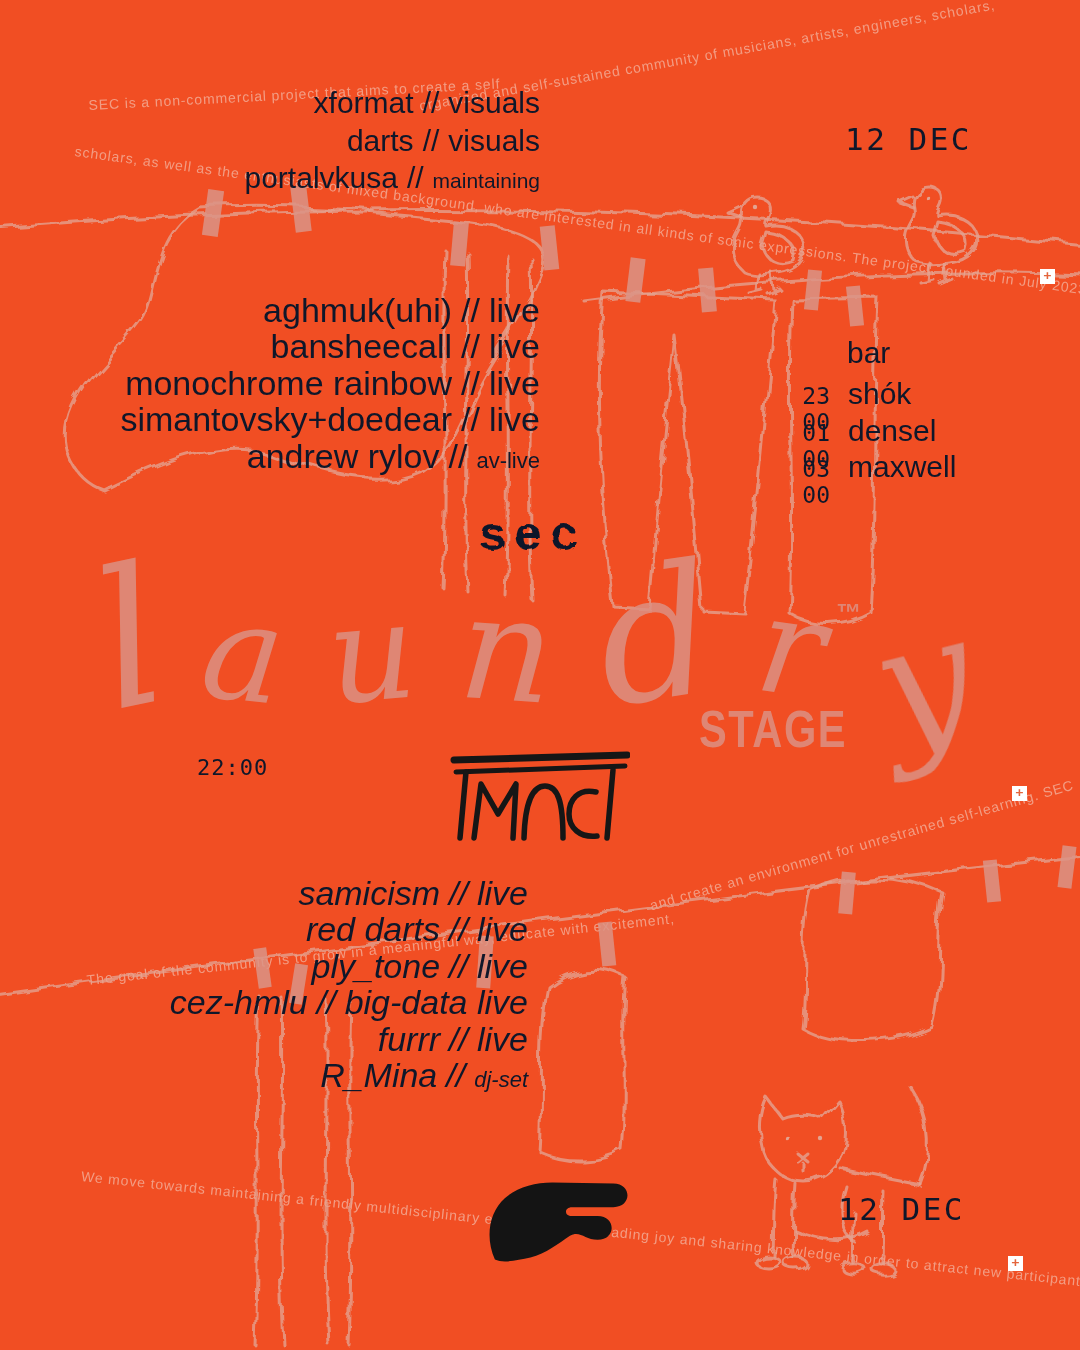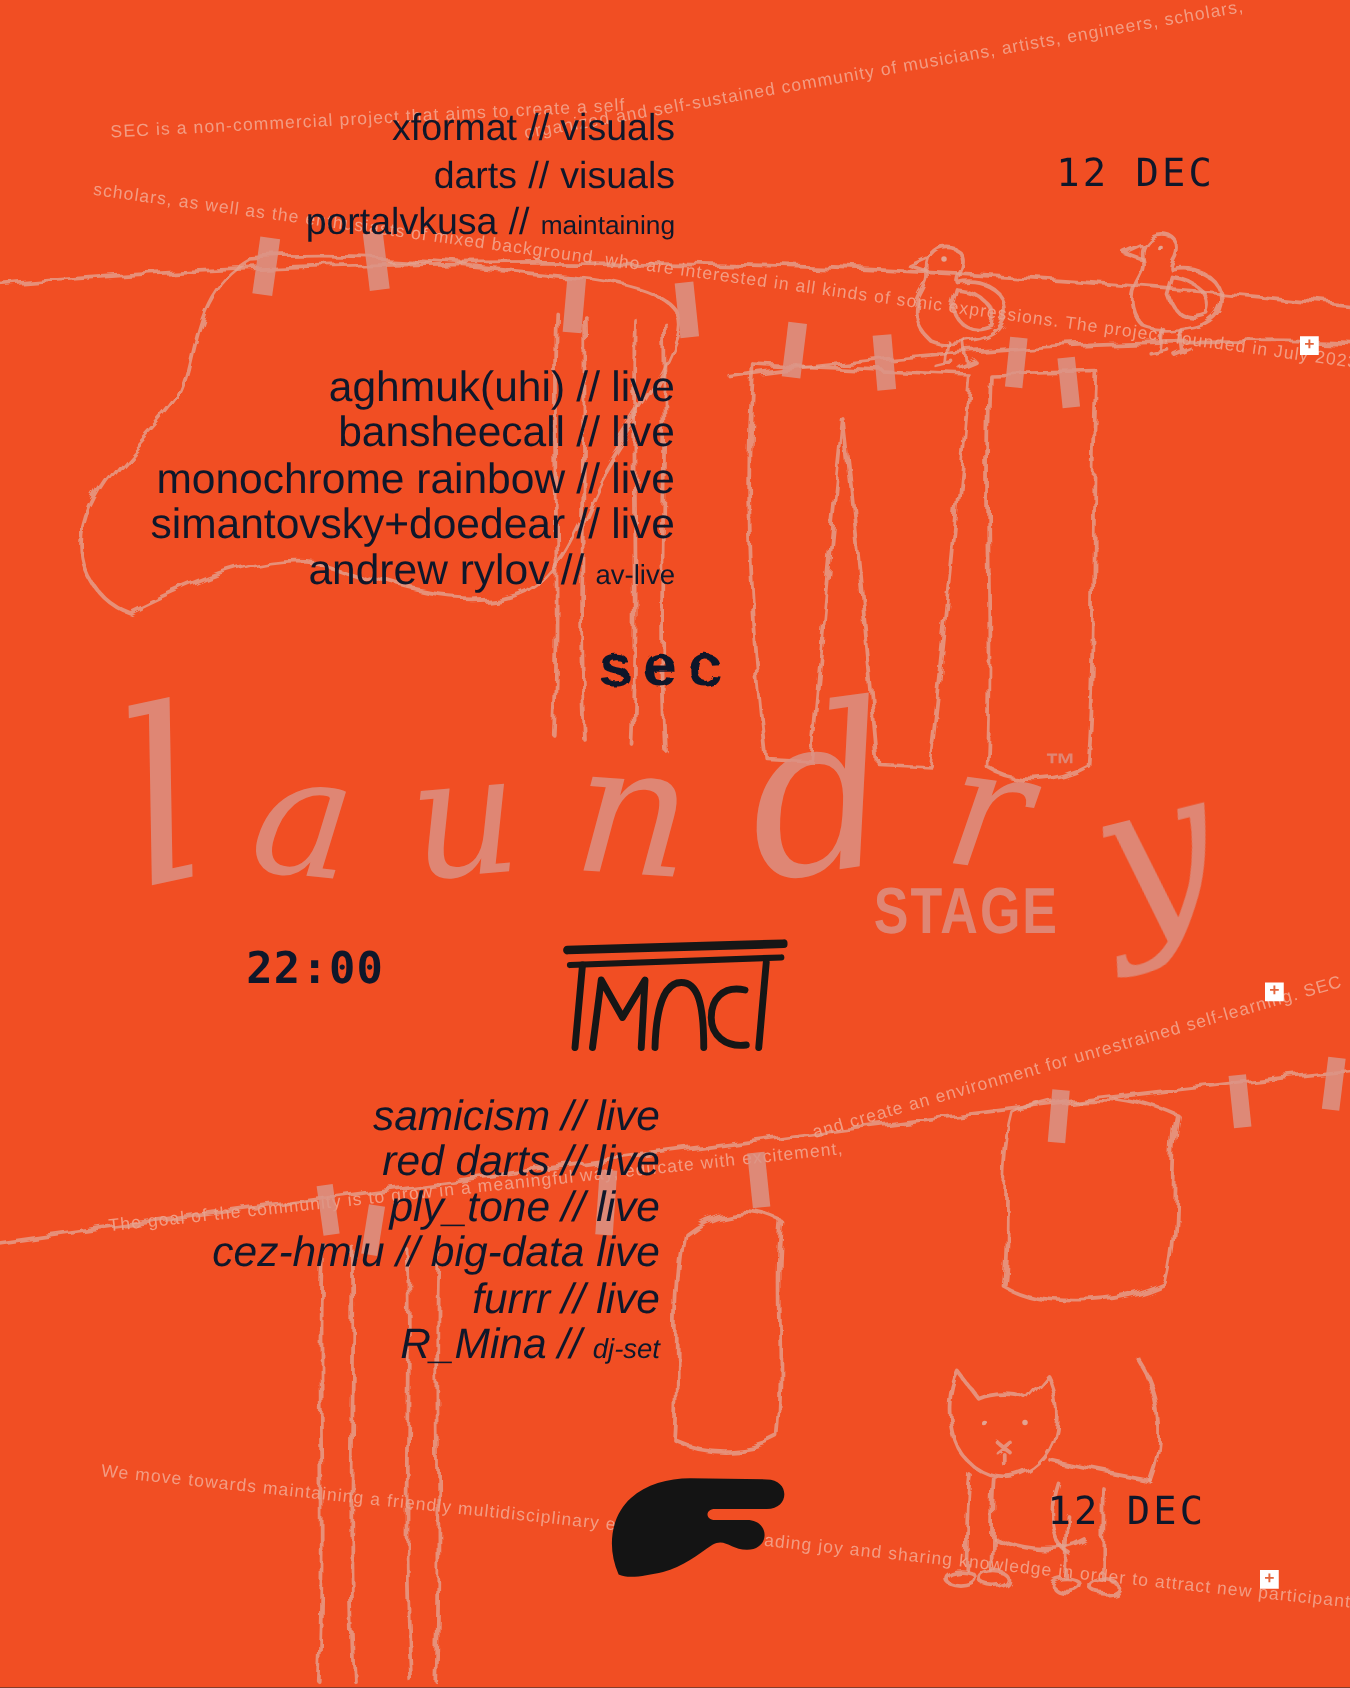--- a/index.html
+++ b/index.html
@@ -50,21 +50,21 @@
   .lineup-stage2{top:875px;right:552px;font-size:34px;line-height:36.4px;font-style:italic;}
 
   .bar{left:770px;top:336px;}
   .bar-title{font-size:30px;padding-left:77px;margin-bottom:7px;}
   .bar-slot{display:flex;align-items:baseline;height:36.6px;}
   .bar-time{width:60px;text-align:right;font-family:"DejaVu Sans Mono",monospace;font-size:23px;}
   .bar-name{margin-left:18px;font-size:30px;}
 
   .date-top{left:845px;top:121px;font-size:31px;letter-spacing:2.5px;}
   .date-bottom{left:838px;top:1191px;font-size:31px;letter-spacing:2.5px;}
-  .time-start{left:197px;top:755px;font-size:35px;letter-spacing:1px;font-weight:bold;}
+  .time-start{left:197px;top:755px;font-size:22px;letter-spacing:1px;}
 
   .sec-logo{left:479px;top:506px;font-size:48px;font-weight:700;letter-spacing:9px;filter:url(#wigS);}
 
   
   .salmon{color:#DC9183;}
   .laundry{
     left:98px;top:556px;width:862px;height:152px;
     display:flex;justify-content:space-between;align-items:flex-end;opacity:.85;
   }
   .lt{display:inline-block;font-family:"DejaVu Serif",serif;font-style:italic;line-height:.8;}
@@ -221,20 +221,35 @@
     <span class="date-top mono ink">12 DEC</span>
 
     <div class="lineup-main rlist ink">
       <span class="row"><span>aghmuk(uhi)</span><span class="sep">//</span><span class="role">live</span></span>
       <span class="row"><span>bansheecall</span><span class="sep">//</span><span class="role">live</span></span>
       <span class="row"><span>monochrome rainbow</span><span class="sep">//</span><span class="role">live</span></span>
       <span class="row"><span>simantovsky+doedear</span><span class="sep">//</span><span class="role">live</span></span>
       <span class="row"><span>andrew rylov</span><span class="sep">//</span><span class="role sm">av-live</span></span>
     </div>
 
+    <div class="bar ink">
+      <div class="bar-title">bar</div>
+      <div class="bar-slot">
+          <span class="bar-time">23 00</span>
+          <span class="bar-name">shók</span>
+        </div>
+      <div class="bar-slot">
+          <span class="bar-time">01 00</span>
+          <span class="bar-name">densel</span>
+        </div>
+      <div class="bar-slot">
+          <span class="bar-time">03 00</span>
+          <span class="bar-name">maxwell</span>
+        </div>
+    </div>
 
     <span class="sec-logo ink">sec</span>
 
     <span class="time-start mono ink">22:00</span>
 
     <svg class="bridge-logo" width="180" height="92" viewBox="0 0 180 92">
       <g stroke="#161616" fill="none" stroke-linecap="round" stroke-linejoin="round">
         <path d="M 4,10 L 177,5" stroke-width="7"></path>
         <path d="M 6,22 L 175,16" stroke-width="5"></path>
         <path d="M 16,22 L 10,88" stroke-width="5.5"></path>

